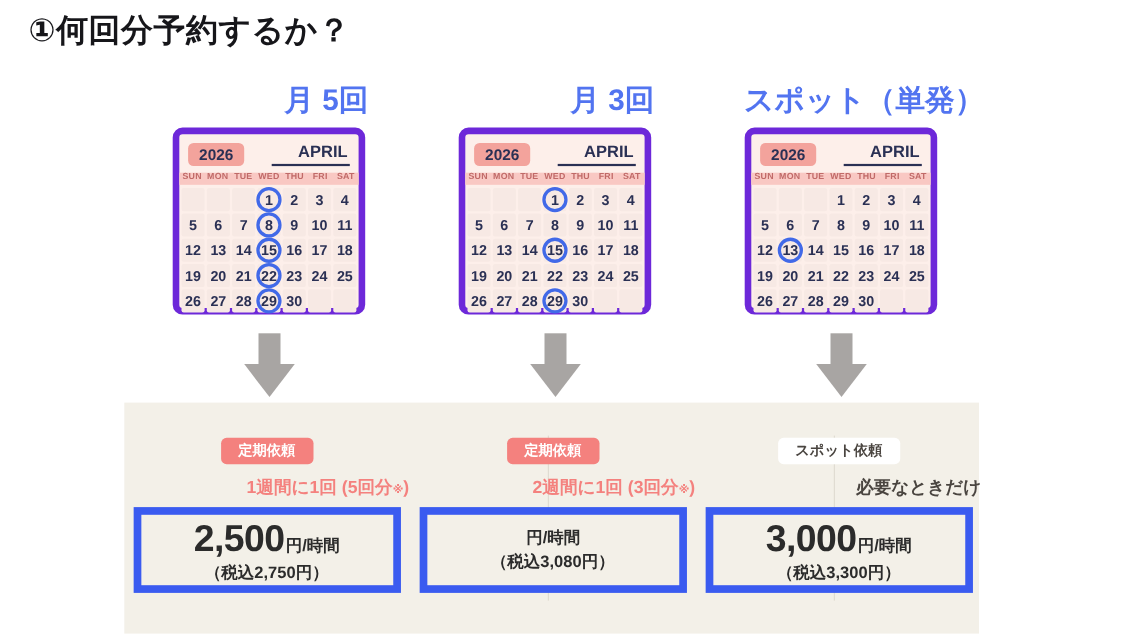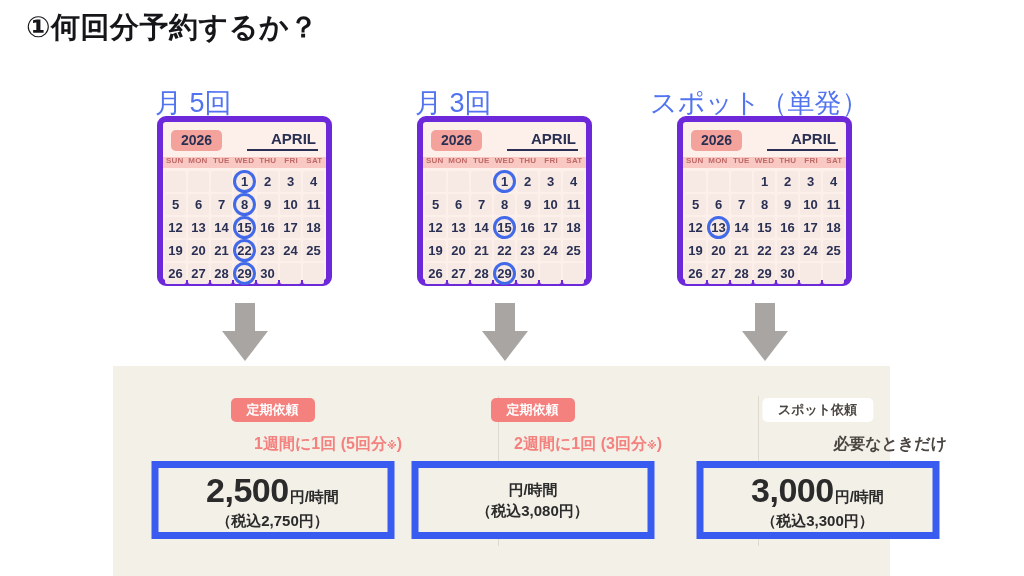--- a/index.html
+++ b/index.html
@@ -13,23 +13,23 @@
 
   
   .page-title{
     position:absolute;left:26px;top:8px;
     font-size:29px;font-weight:700;color:#16161a;
     letter-spacing:.5px;white-space:nowrap;
   }
 
   
   .col-head{
-    position:absolute;top:85px;
-    font-size:27px;font-weight:400;color:#5274F0;
-    text-align:left;white-space:nowrap;
+    position:absolute;top:73px;
+    font-size:27px;font-weight:700;color:#5274F0;
+    text-align:right;white-space:nowrap;
   }
   .col-head.c0{left:155px;width:180px;}
   .col-head.c1{left:415px;width:180px;}
   .col-head.c2{left:650px;width:245px;}
 
   
   .calendar{
     position:absolute;top:116px;width:175px;height:170px;
     background:#FDEFEA;
     border:6px solid #6d28d9;
@@ -104,24 +104,24 @@
   .panel{
     position:absolute;left:113px;top:366px;width:777px;height:210px;
     background:#F3F0E8;
   }
   .divider{
     position:absolute;top:30px;width:1px;height:150px;background:#DEDAD0;
   }
   .divider.d0{left:385px;}
   .divider.d1{left:645px;}
 
-  .plan{position:absolute;top:0;width:259px;height:210px;margin-left:30px;}
+  .plan{position:absolute;top:0;width:259px;height:210px;}
   .plan.p0{left:0px;}
   .plan.p1{left:260px;}
-  .plan.p2{left:545px;}
+  .plan.p2{left:520px;}
 
   .badge{
     position:absolute;top:32px;left:50%;transform:translateX(-50%);
     font-size:13px;font-weight:700;white-space:nowrap;
     padding:5px 16px 6px 16px;border-radius:5px;line-height:1;
   }
   .badge.pink{background:#F4817E;color:#ffffff;}
   .badge.white{background:#ffffff;color:#4A4540;}
 
   .freq{

